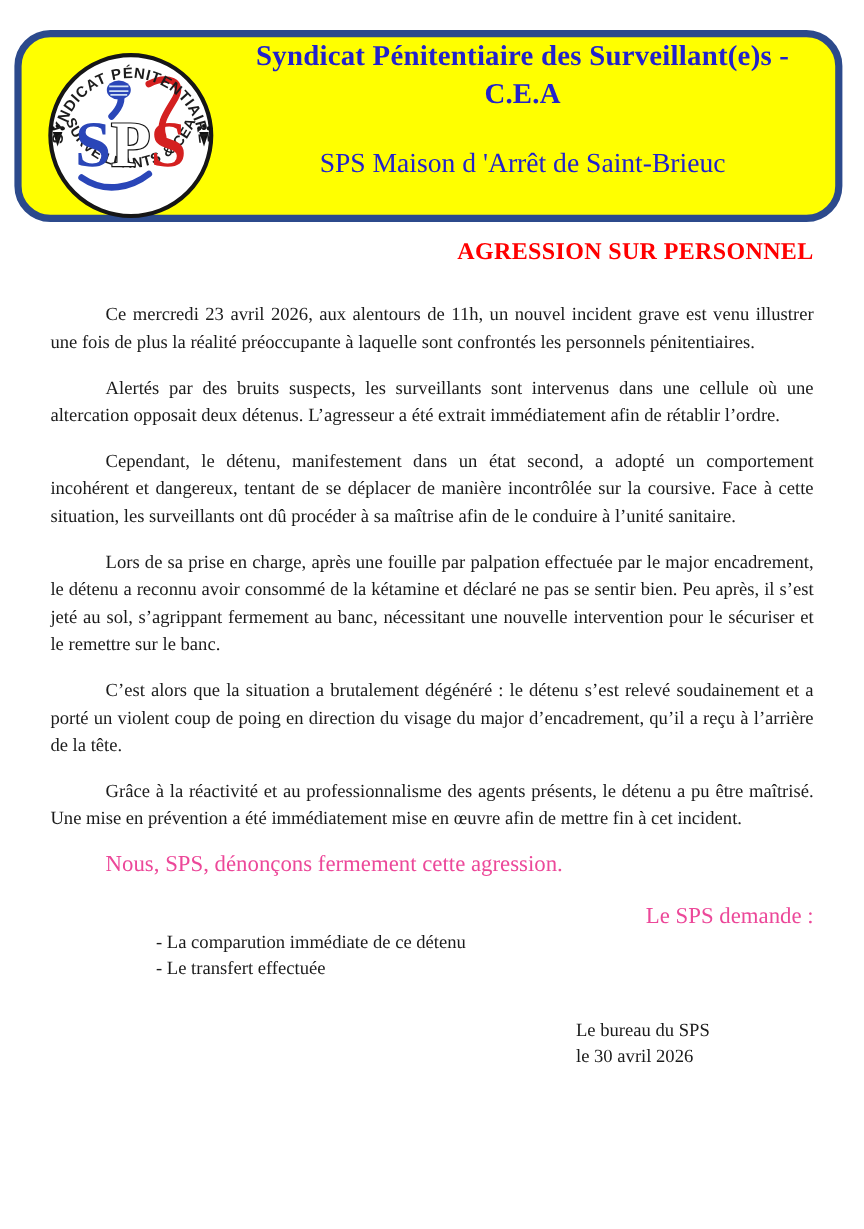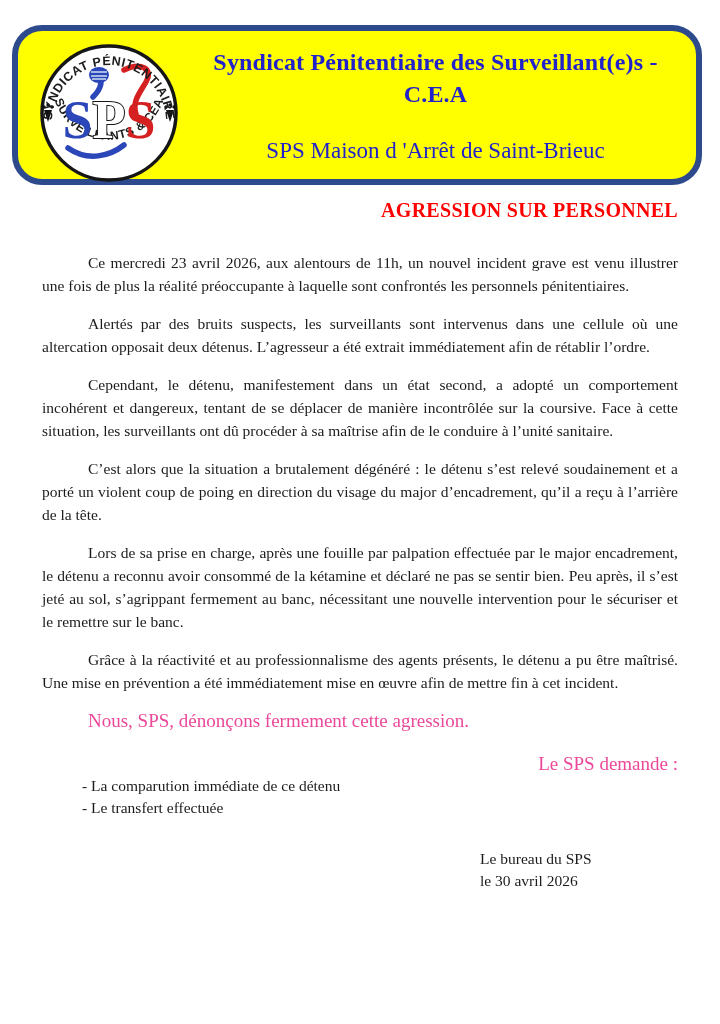--- a/index.html
+++ b/index.html
@@ -9,21 +9,21 @@
   }
   
   .banner{
     position:absolute;left:12px;top:25px;width:690px;height:160px;
     box-sizing:border-box;background:#ffff00;border:6px solid #2c4a8c;
     border-radius:30px;
   }
   .logo{position:absolute;left:20px;top:11px;}
   .banner-text{
     position:absolute;left:165px;right:8px;top:0;bottom:0;
-    text-align:center;padding-top:15px;
+    text-align:center;
   }
   .banner-title{
     font-weight:bold;font-size:24px;line-height:32px;color:#2222cc;
     letter-spacing:.2px;
   }
   .banner-subtitle{
     margin-top:26px;font-weight:normal;font-size:23px;line-height:30px;
     color:#2222cc;
   }
   
@@ -34,21 +34,21 @@
   }
   p.para{
     margin:0 0 15px 0;font-size:15.5px;line-height:23px;
     text-align:justify;text-indent:46px;
   }
   p.redline{
     margin:3px 0 0 0;font-size:19px;line-height:23px;
     text-indent:46px;color:#ec4899;
   }
   p.redline.spaced{margin-top:20px;text-align:right;}
-  .demands{margin-left:40px;font-size:15.5px;line-height:21.5px;}
+  .demands{margin-left:88px;font-size:15.5px;line-height:21.5px;}
   .signature{
     margin-top:30px;margin-left:438px;font-size:15.5px;line-height:22px;font-family:Liberation Serif, serif;
   }
 </style>
 </head>
 <body>
 
 <div class="page">
 
   <header class="banner">
@@ -103,22 +103,22 @@
       <div class="banner-subtitle">SPS Maison d 'Arrêt de Saint-Brieuc</div>
     </div>
   </header>
 
   <main>
     <h1 class="doc-heading">AGRESSION SUR PERSONNEL</h1>
 
     <p class="para">Ce mercredi 23 avril 2026, aux alentours de 11h, un nouvel incident grave est venu illustrer une fois de plus la réalité préoccupante à laquelle sont confrontés les personnels pénitentiaires.</p>
     <p class="para">Alertés par des bruits suspects, les surveillants sont intervenus dans une cellule où une altercation opposait deux détenus. L’agresseur a été extrait immédiatement afin de rétablir l’ordre.</p>
     <p class="para">Cependant, le détenu, manifestement dans un état second, a adopté un comportement incohérent et dangereux, tentant de se déplacer de manière incontrôlée sur la coursive. Face à cette situation, les surveillants ont dû procéder à sa maîtrise afin de le conduire à l’unité sanitaire.</p>
+    <p class="para">Lors de sa prise en charge, après une fouille par palpation effectuée par le major encadrement, le détenu a reconnu avoir consommé de la kétamine et déclaré ne pas se sentir bien. Peu après, il s’est jeté au sol, s’agrippant fermement au banc, nécessitant une nouvelle intervention pour le sécuriser et le remettre sur le banc.</p>
     <p class="para">C’est alors que la situation a brutalement dégénéré : le détenu s’est relevé soudainement et a porté un violent coup de poing en direction du visage du major d’encadrement, qu’il a reçu à l’arrière de la tête.</p>
-    <p class="para">Lors de sa prise en charge, après une fouille par palpation effectuée par le major encadrement, le détenu a reconnu avoir consommé de la kétamine et déclaré ne pas se sentir bien. Peu après, il s’est jeté au sol, s’agrippant fermement au banc, nécessitant une nouvelle intervention pour le sécuriser et le remettre sur le banc.</p>
     <p class="para">Grâce à la réactivité et au professionnalisme des agents présents, le détenu a pu être maîtrisé. Une mise en prévention a été immédiatement mise en œuvre afin de mettre fin à cet incident.</p>
 
     <p class="redline">Nous, SPS, dénonçons fermement cette agression.</p>
     <p class="redline spaced">Le SPS demande :</p>
 
     <div class="demands">
       <div>- La comparution immédiate de ce détenu</div>
       <div>- Le transfert effectuée</div>
     </div>
 

